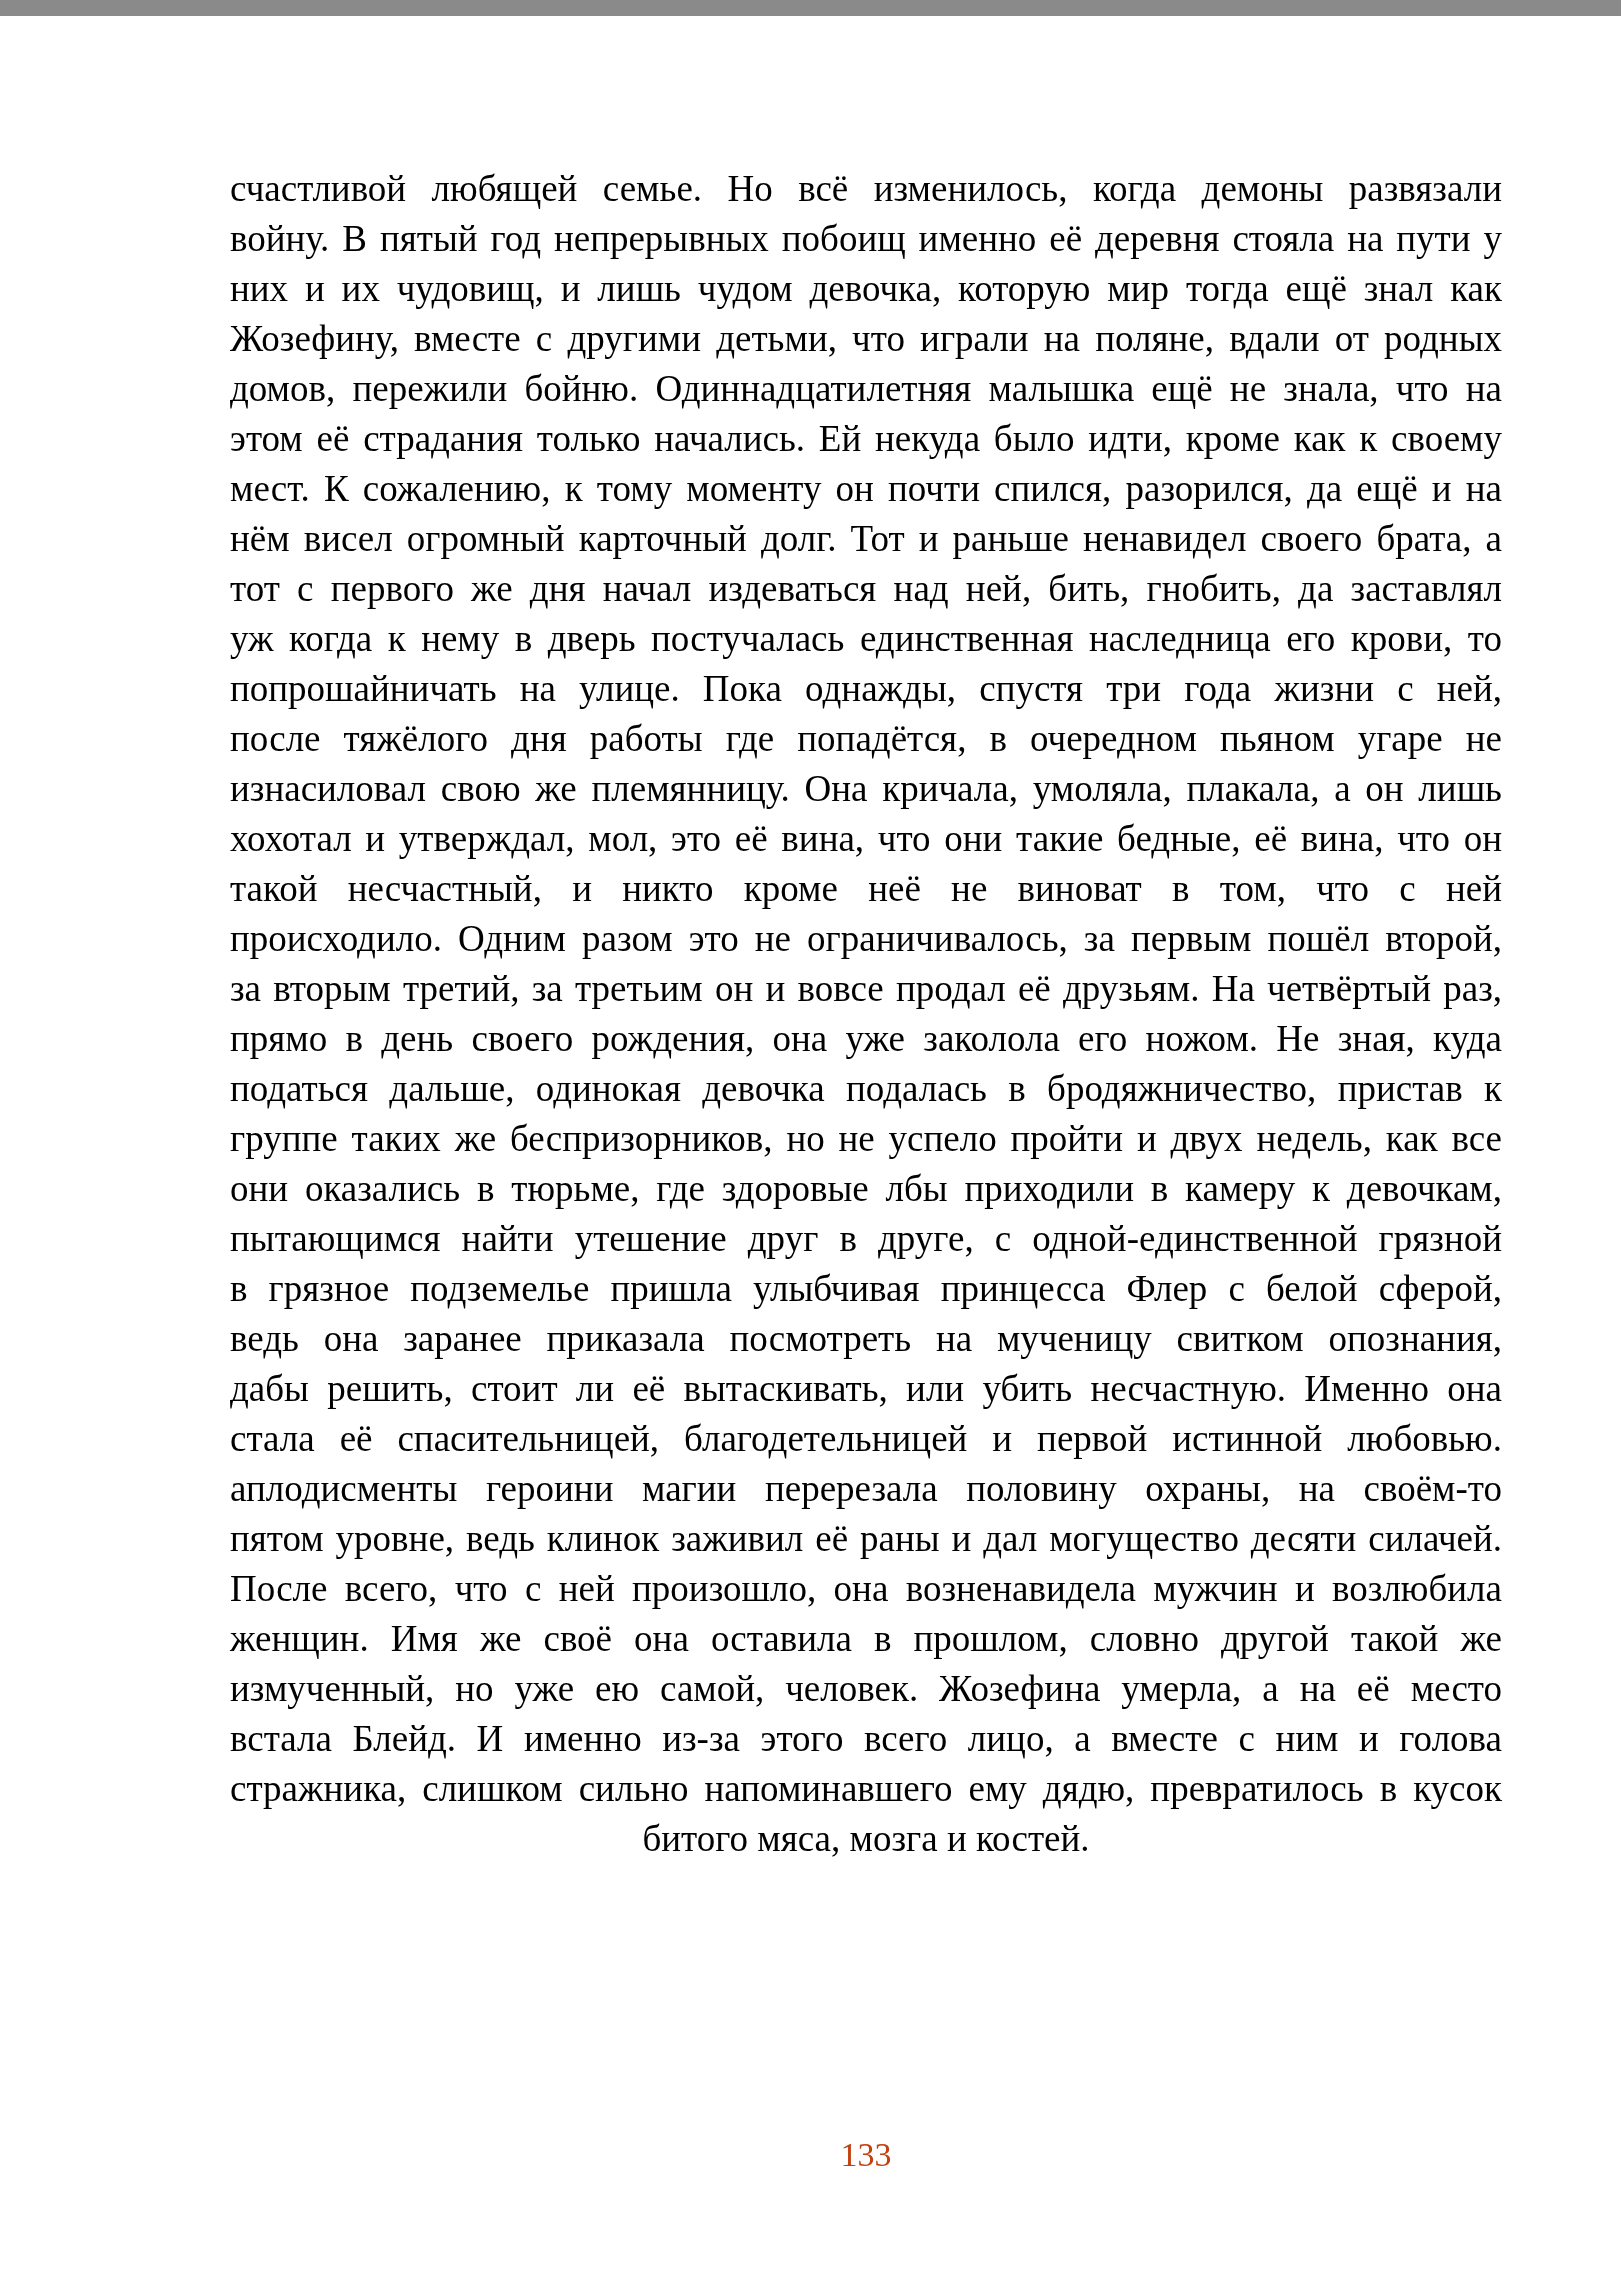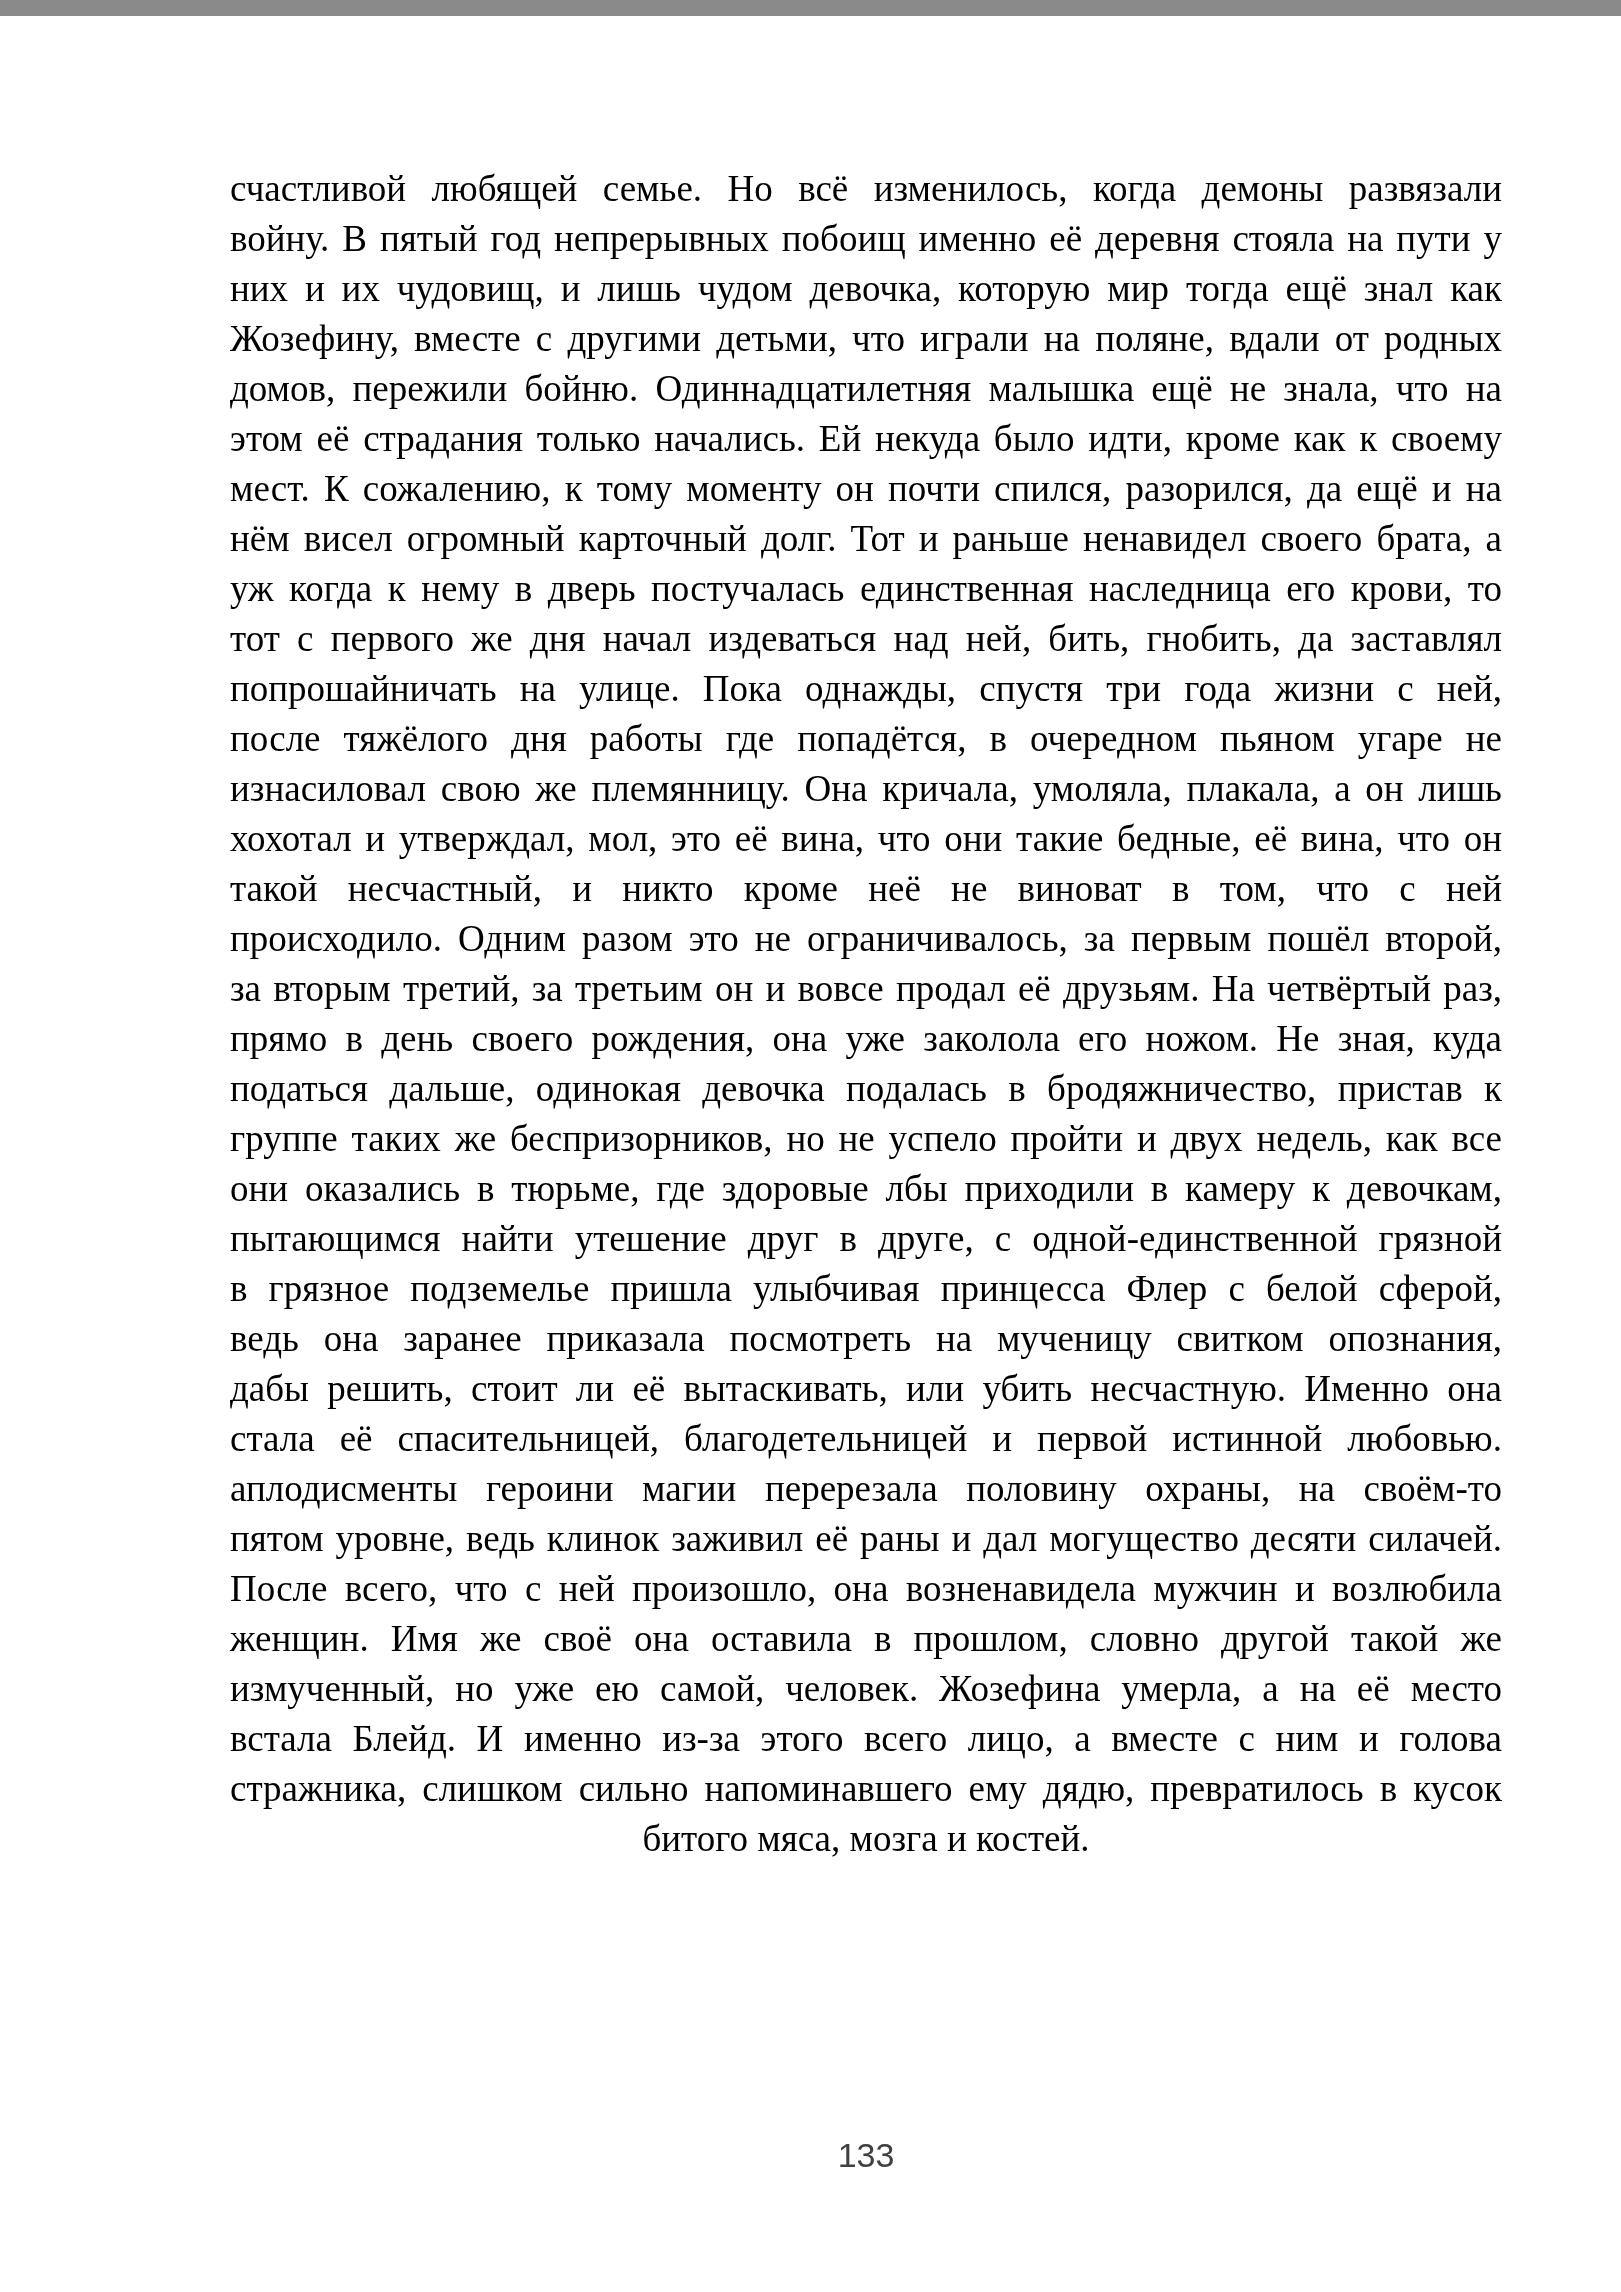--- a/index.html
+++ b/index.html
@@ -35,41 +35,41 @@
   .text-block .line:last-child {
     text-align: center;
     text-align-last: auto;
   }
   .page-footer {
     position: absolute;
     top: 2122px;
     left: 230px;
     width: 1272px;
     text-align: center;
-    font-family: Liberation Sans, sans-serif;
+    font-family: Liberation Serif, serif;
     font-size: 34px;
     line-height: 1;
-    color: #404040;
+    color: #c2410c;
   }
 </style>
 </head>
 <body>
 
 <div class="page">
   <div class="text-block">
       <div class="line">счастливой любящей семье. Но всё изменилось, когда демоны развязали</div>
       <div class="line">войну. В пятый год непрерывных побоищ именно её деревня стояла на пути у</div>
       <div class="line">них и их чудовищ, и лишь чудом девочка, которую мир тогда ещё знал как</div>
       <div class="line">Жозефину, вместе с другими детьми, что играли на поляне, вдали от родных</div>
       <div class="line">домов, пережили бойню. Одиннадцатилетняя малышка ещё не знала, что на</div>
       <div class="line">этом её страдания только начались. Ей некуда было идти, кроме как к своему</div>
       <div class="line">мест. К сожалению, к тому моменту он почти спился, разорился, да ещё и на</div>
       <div class="line">нём висел огромный карточный долг. Тот и раньше ненавидел своего брата, а</div>
+      <div class="line">тот с первого же дня начал издеваться над ней, бить, гнобить, да заставлял</div>
       <div class="line">уж когда к нему в дверь постучалась единственная наследница его крови, то</div>
-      <div class="line">тот с первого же дня начал издеваться над ней, бить, гнобить, да заставлял</div>
       <div class="line">попрошайничать на улице. Пока однажды, спустя три года жизни с ней,</div>
       <div class="line">после тяжёлого дня работы где попадётся, в очередном пьяном угаре не</div>
       <div class="line">изнасиловал свою же племянницу. Она кричала, умоляла, плакала, а он лишь</div>
       <div class="line">хохотал и утверждал, мол, это её вина, что они такие бедные, её вина, что он</div>
       <div class="line">такой несчастный, и никто кроме неё не виноват в том, что с ней</div>
       <div class="line">происходило. Одним разом это не ограничивалось, за первым пошёл второй,</div>
       <div class="line">за вторым третий, за третьим он и вовсе продал её друзьям. На четвёртый раз,</div>
       <div class="line">прямо в день своего рождения, она уже заколола его ножом. Не зная, куда</div>
       <div class="line">податься дальше, одинокая девочка подалась в бродяжничество, пристав к</div>
       <div class="line">группе таких же беспризорников, но не успело пройти и двух недель, как все</div>

